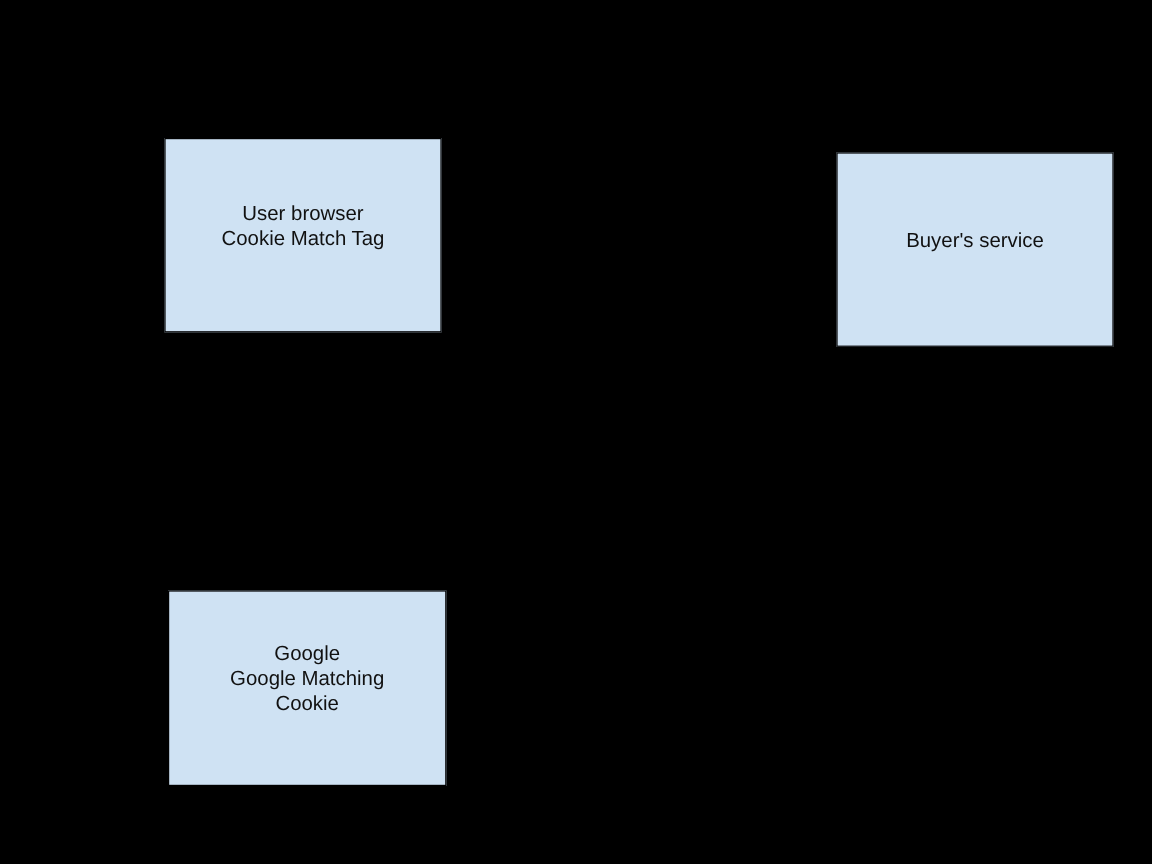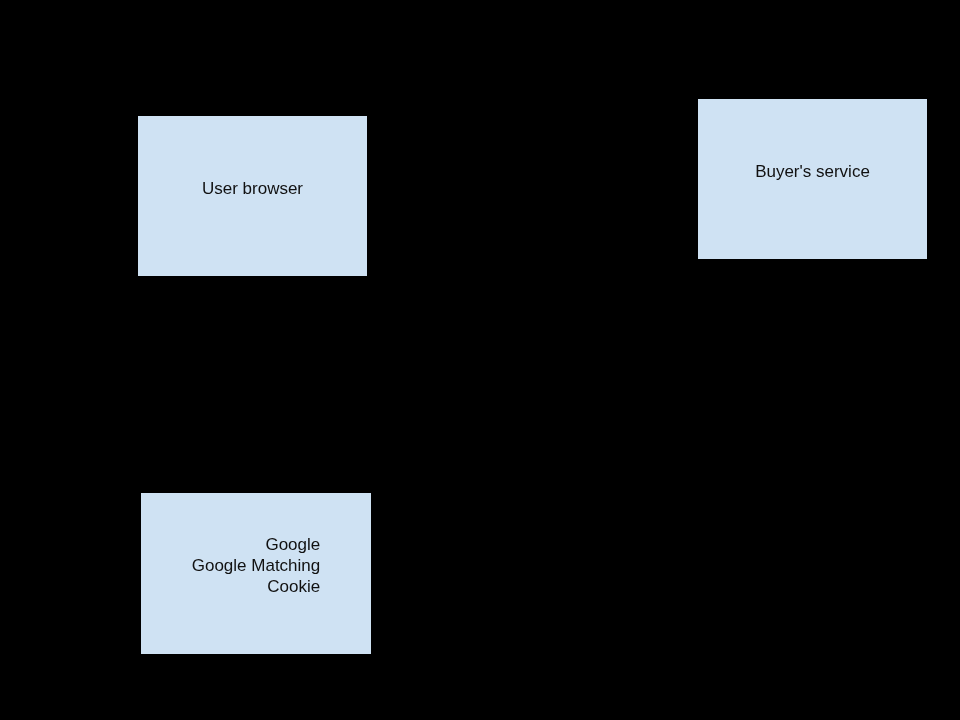--- a/index.html
+++ b/index.html
@@ -38,49 +38,50 @@
     display: block;
   }
   .node-user-browser {
     left: 137px;
     top: 115px;
     width: 231px;
     height: 162px;
   }
   .node-buyers-service {
     left: 697px;
-    top: 98px;
+    top: 127px;
     width: 231px;
     height: 162px;
   }
   .node-google-cms {
     left: 140px;
     top: 492px;
     width: 232px;
     height: 163px;
   }
 </style>
 </head>
 <body>
 
 <div class="canvas" style="background: rgb(0, 0, 0);">
 
   <div class="node node-user-browser" style="background: rgb(207, 226, 243); border-color: rgb(0, 0, 0); color: rgb(17, 17, 17);">
     <div class="node-label">
       <span class="line">User browser</span>
+      <span class="line">Cookie Match Tag</span>
     </div>
   </div>
 
   <div class="node node-buyers-service" style="background: rgb(207, 226, 243); border-color: rgb(0, 0, 0); color: rgb(17, 17, 17);">
     <div class="node-label">
       <span class="line">Buyer's service</span>
     </div>
   </div>
 
-  <div class="node node-google-cms" style="background: rgb(207, 226, 243); border-color: rgb(0, 0, 0); color: rgb(17, 17, 17); text-align: right;">
+  <div class="node node-google-cms" style="background: rgb(207, 226, 243); border-color: rgb(0, 0, 0); color: rgb(17, 17, 17);">
     <div class="node-label">
       <span class="line">Google</span>
       <span class="line">Google Matching</span>
       <span class="line">Cookie</span>
     </div>
   </div>
 
 </div>
 
 </body></html>

